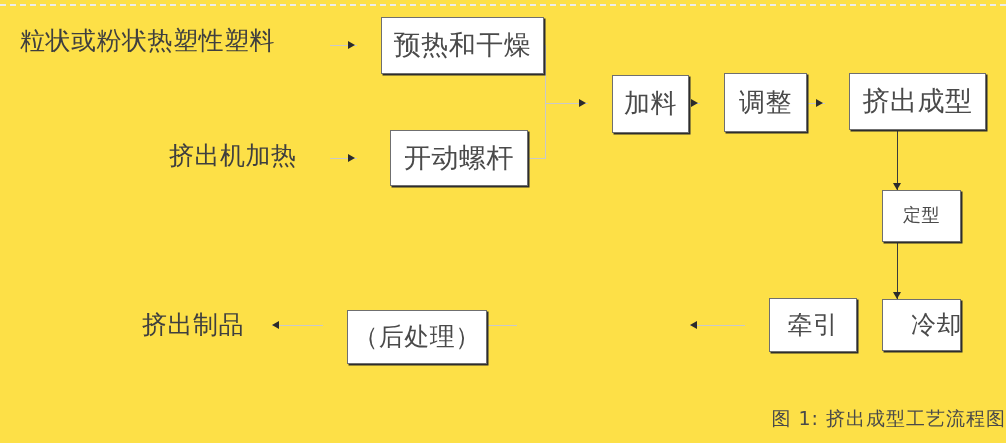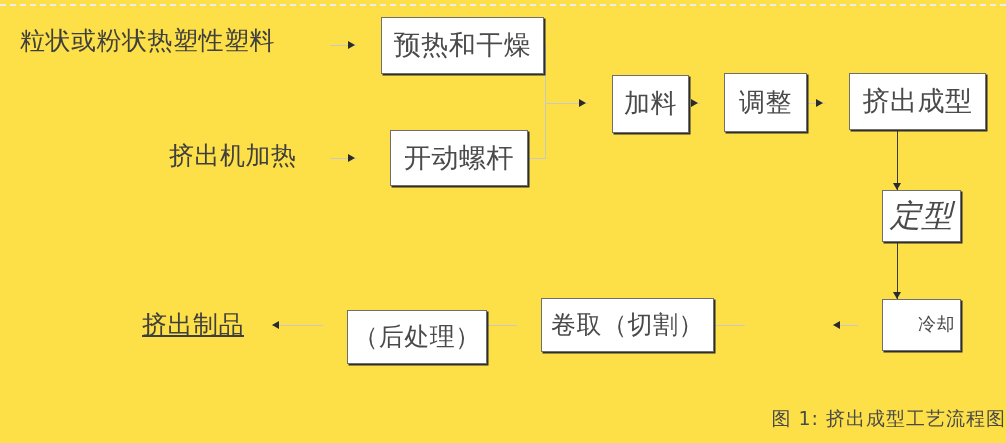--- a/index.html
+++ b/index.html
@@ -102,21 +102,21 @@
 <body>
 
 <div id="page">
 
   <div class="top-rule"></div>
 
   <div class="plain-label" style="left:20px; top:28px; font-size:25px;">粒状或粉状热塑性塑料</div>
 
   <div class="plain-label" style="left:169px; top:143px; font-size:25px;">挤出机加热</div>
 
-  <div class="plain-label" style="left:142px; top:312px; font-size:25px;text-decoration:underline;">挤出制品</div>
+  <div class="plain-label" style="left:142px; top:312px; font-size:25px;">挤出制品</div>
 
   <div class="h-line" style="left:330px; top:45px; width:27px;"></div>
   <div class="arrow right" style="left:348px; top:41px;"></div>
 
   <div class="h-line" style="left:330px; top:158px; width:27px;"></div>
   <div class="arrow right" style="left:348px; top:154px;"></div>
 
   <div class="h-line" style="left:520px; top:45px; width:26px;"></div>
   <div class="h-line" style="left:495px; top:158px; width:51px;"></div>
   <div class="v-line" style="left:545px; top:45px; height:113px;"></div>
@@ -160,32 +160,32 @@
   </div>
 
   <div class="node" style="left:700px; top:73px; width:83px; height:59px; font-size:26px;">
     <span>调整</span>
   </div>
 
   <div class="node" style="left:825px; top:73px; width:137px; height:57px; font-size:27px;">
     <span>挤出成型</span>
   </div>
 
-  <div class="node" style="left:858px; top:190px; width:79px; height:52px; font-size:31px;font-style:italic;">
+  <div class="node" style="left:858px; top:190px; width:79px; height:52px; font-size:18px;">
     <span>定型</span>
   </div>
 
-  <div class="node" style="left:858px; top:299px; width:79px; height:52px; font-size:18px;padding-left:30px;">
+  <div class="node" style="left:858px; top:299px; width:79px; height:52px; font-size:25px;padding-left:30px;">
     <span>冷却</span>
   </div>
 
+  <div class="node" style="left:745px; top:298px; width:88px; height:54px; font-size:25px;">
+    <span>牵引</span>
+  </div>
 
-  <div class="node" style="left:517px; top:298px; width:173px; height:54px; font-size:25px;">
-    <span>卷取（切割）</span>
-  </div>
 
   <div class="node" style="left:323px; top:310px; width:140px; height:54px; font-size:25px;">
     <span>（后处理）</span>
   </div>
 
   <div class="caption">图 1: 挤出成型工艺流程图</div>
 
 </div>
 
 </body></html>

